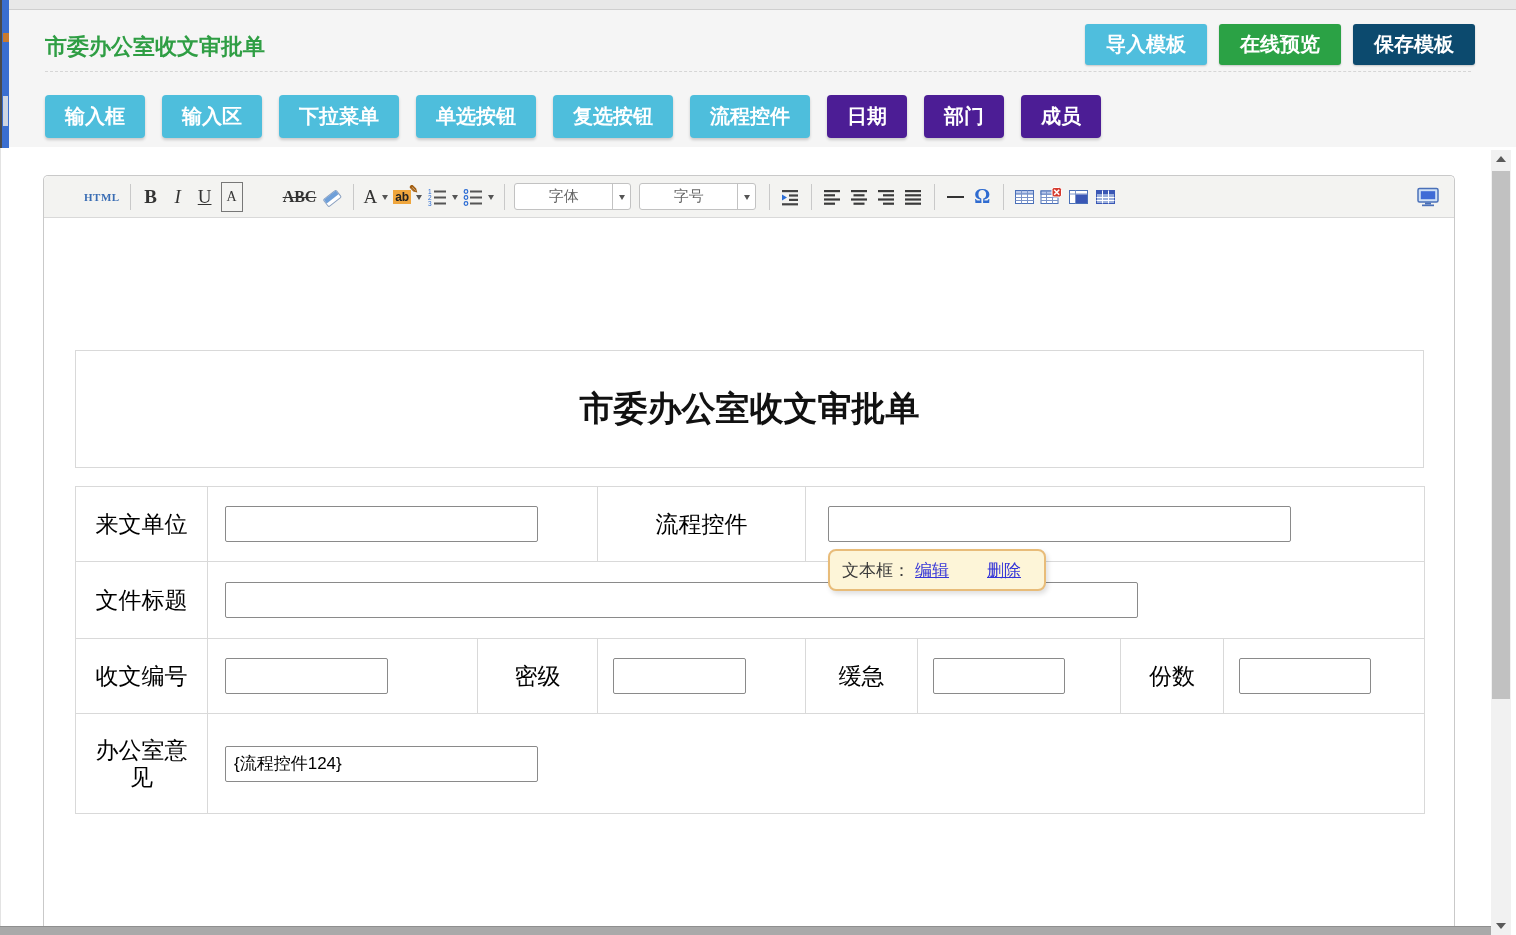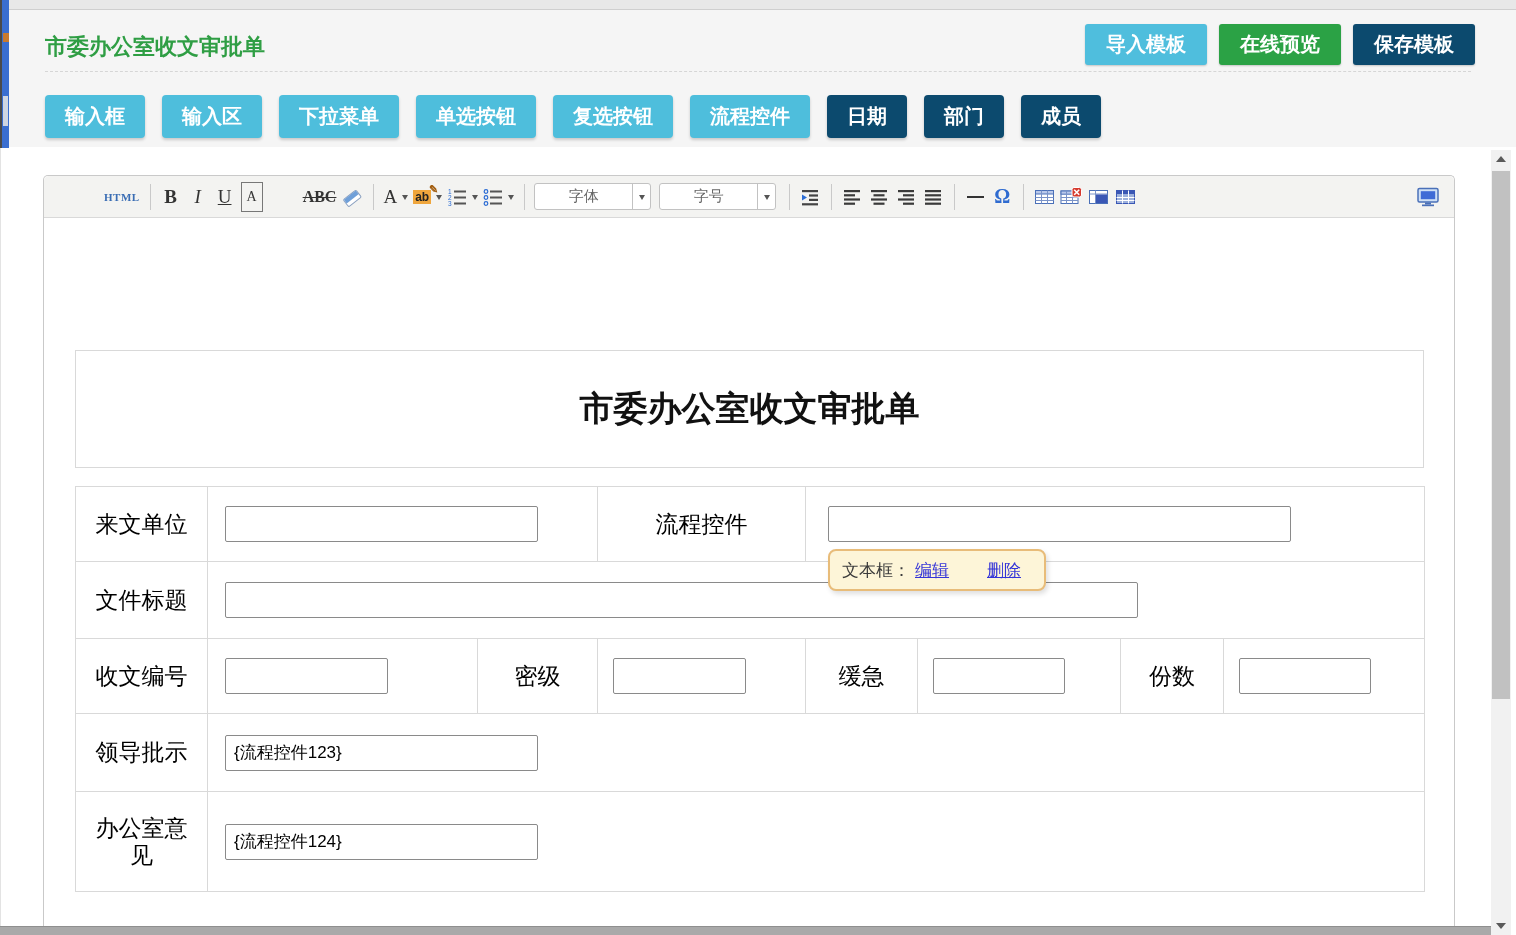--- a/index.html
+++ b/index.html
@@ -26,28 +26,28 @@
              font-family:"Liberation Sans", sans-serif; }
   .act-import  { background:#4FBEDD; }
   .act-preview { background:#2BA245; }
   .act-save    { background:#0c4a6e; }
   #dashed-sep { position:absolute; left:45px; right:45px; top:61px; border-top:1px dashed #d6d6d6; }
   #controls { position:absolute; left:45px; top:85px; display:flex; gap:17px; }
   .ctl-btn { height:43px; padding:0 20px; border:none; border-radius:4px; color:#fff;
              font-weight:bold; font-size:20px; cursor:pointer; box-shadow:0 2px 3px rgba(0,0,0,.18);
              font-family:"Liberation Sans", sans-serif; }
   .ctl-light { background:#4EBEDC; }
-  .ctl-dark  { background:#0c4a6e;text-align:right; }
+  .ctl-dark  { background:#4c1d95;text-align:right; }
 
   
   #editor { position:absolute; left:43px; top:175px; width:1412px; height:760px;
             border:1px solid #c9c9c9; border-bottom:none; border-radius:5px 5px 0 0;
             background:#fff; overflow:hidden; }
   #ed-toolbar { height:42px; background:#f3f3f1; border-bottom:1px solid #d9d9d9;
-                display:flex; align-items:center; padding-left:60px; border-radius:5px 5px 0 0; }
+                display:flex; align-items:center; padding-left:40px; border-radius:5px 5px 0 0; }
   .tbi { display:inline-flex; align-items:center; justify-content:center; height:30px;
          min-width:22px; margin-right:5px; cursor:pointer; }
   .tsep { width:1px; height:26px; background:#c9c9c9; margin:0 9px 0 5px; flex:0 0 1px; }
   .glyph { font-family:"Liberation Serif", serif; font-size:19px; color:#333; }
   .g-html { font-size:11px; font-weight:bold; color:#3a6db4; letter-spacing:.5px; }
   .g-bold { font-weight:bold; }
   .g-italic { font-style:italic; }
   .g-under { text-decoration:underline; }
   .g-boxa { font-size:14px; border:1px solid #777; padding:0 3px; }
   .g-strike { font-size:16px; font-weight:bold; text-decoration:line-through;margin-left:35px; }
@@ -332,26 +332,20 @@
         </td>
         <td class="lbl">缓急</td>
         <td class="cin3">
           <input class="tin w132" style="">
         </td>
         <td class="lbl">份数</td>
         <td class="cin3">
           <input class="tin w132" style="">
         </td>
       </tr>
-      <tr class="r5">
-        <td class="lbl">领导批示</td>
-        <td class="cin" colspan="7">
-          <input class="tin w313" value="{流程控件123}" style="">
-        </td>
-      </tr>
       <tr class="r6">
         <td class="lbl">办公室意见</td>
         <td class="cin" colspan="7">
           <input class="tin w313" value="{流程控件124}" style="">
         </td>
       </tr>
     </tbody>
       </table>
   </div>
 </div>

